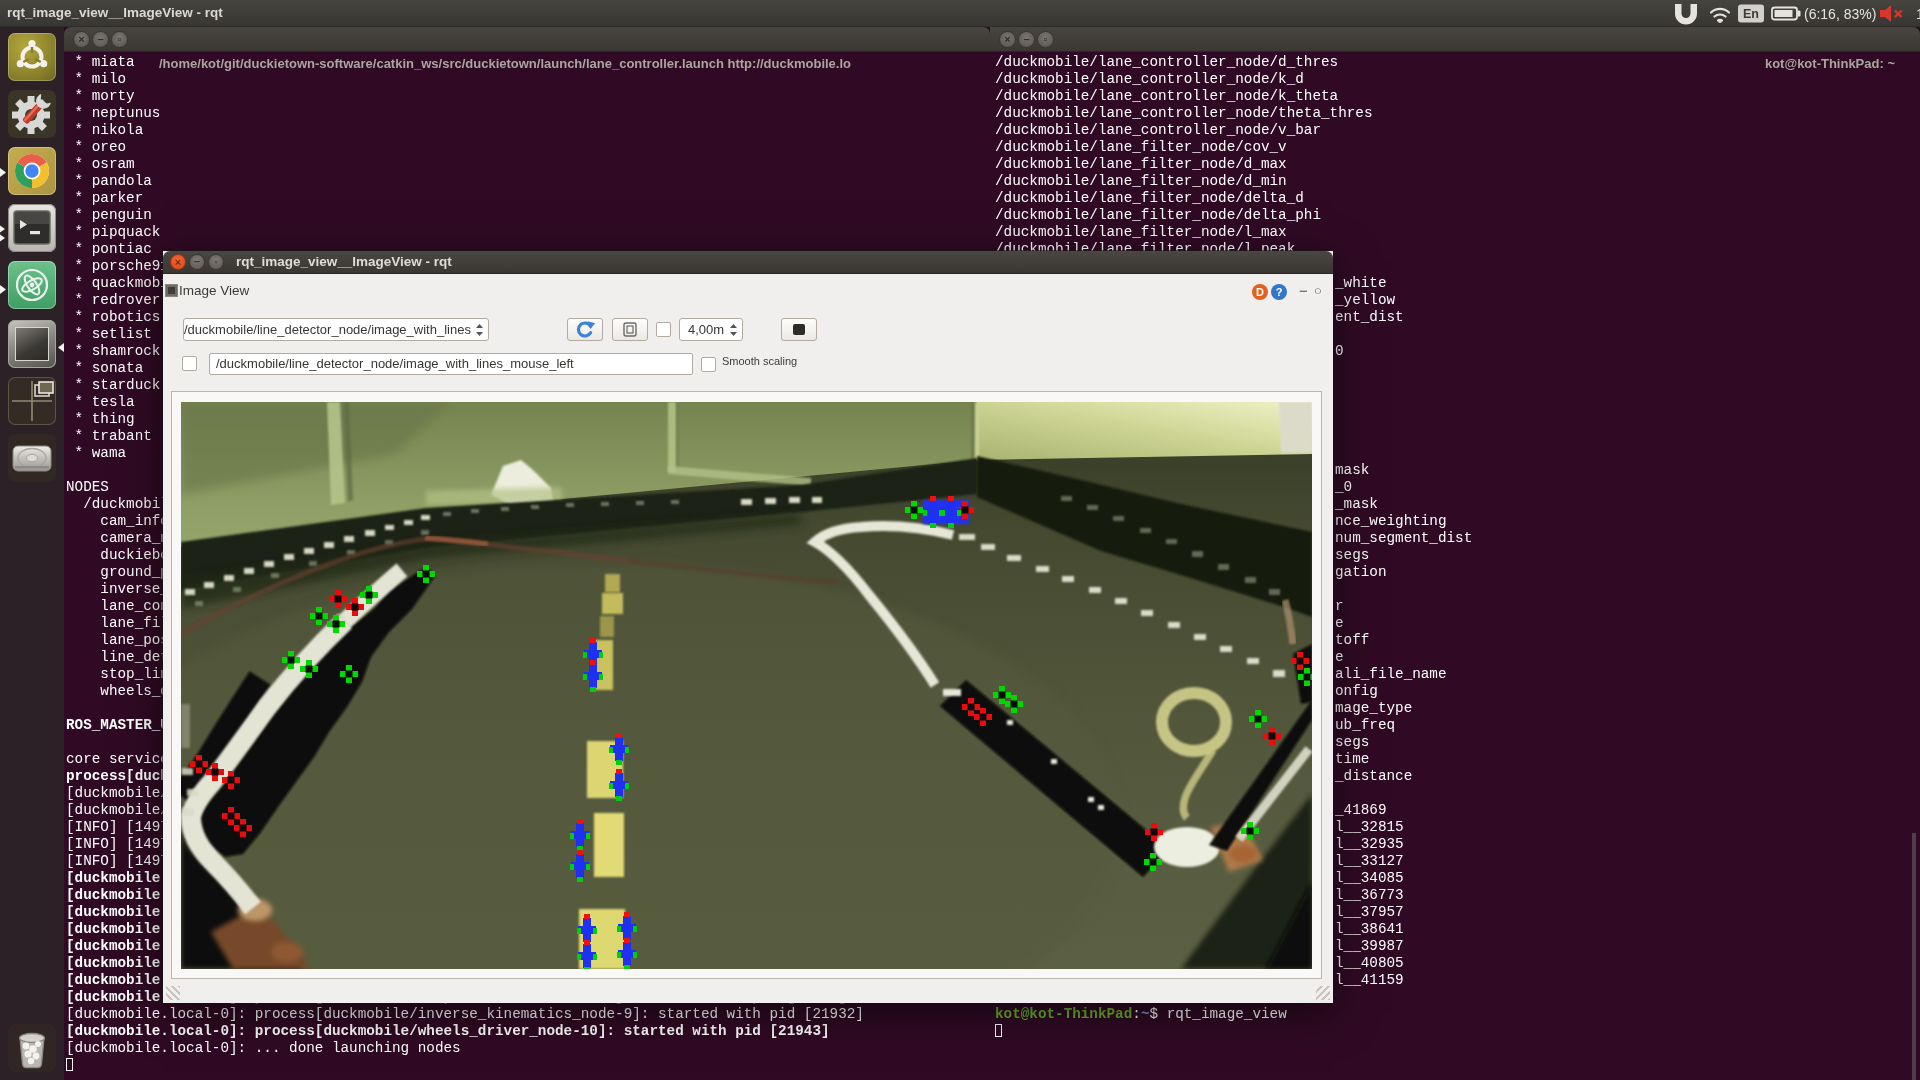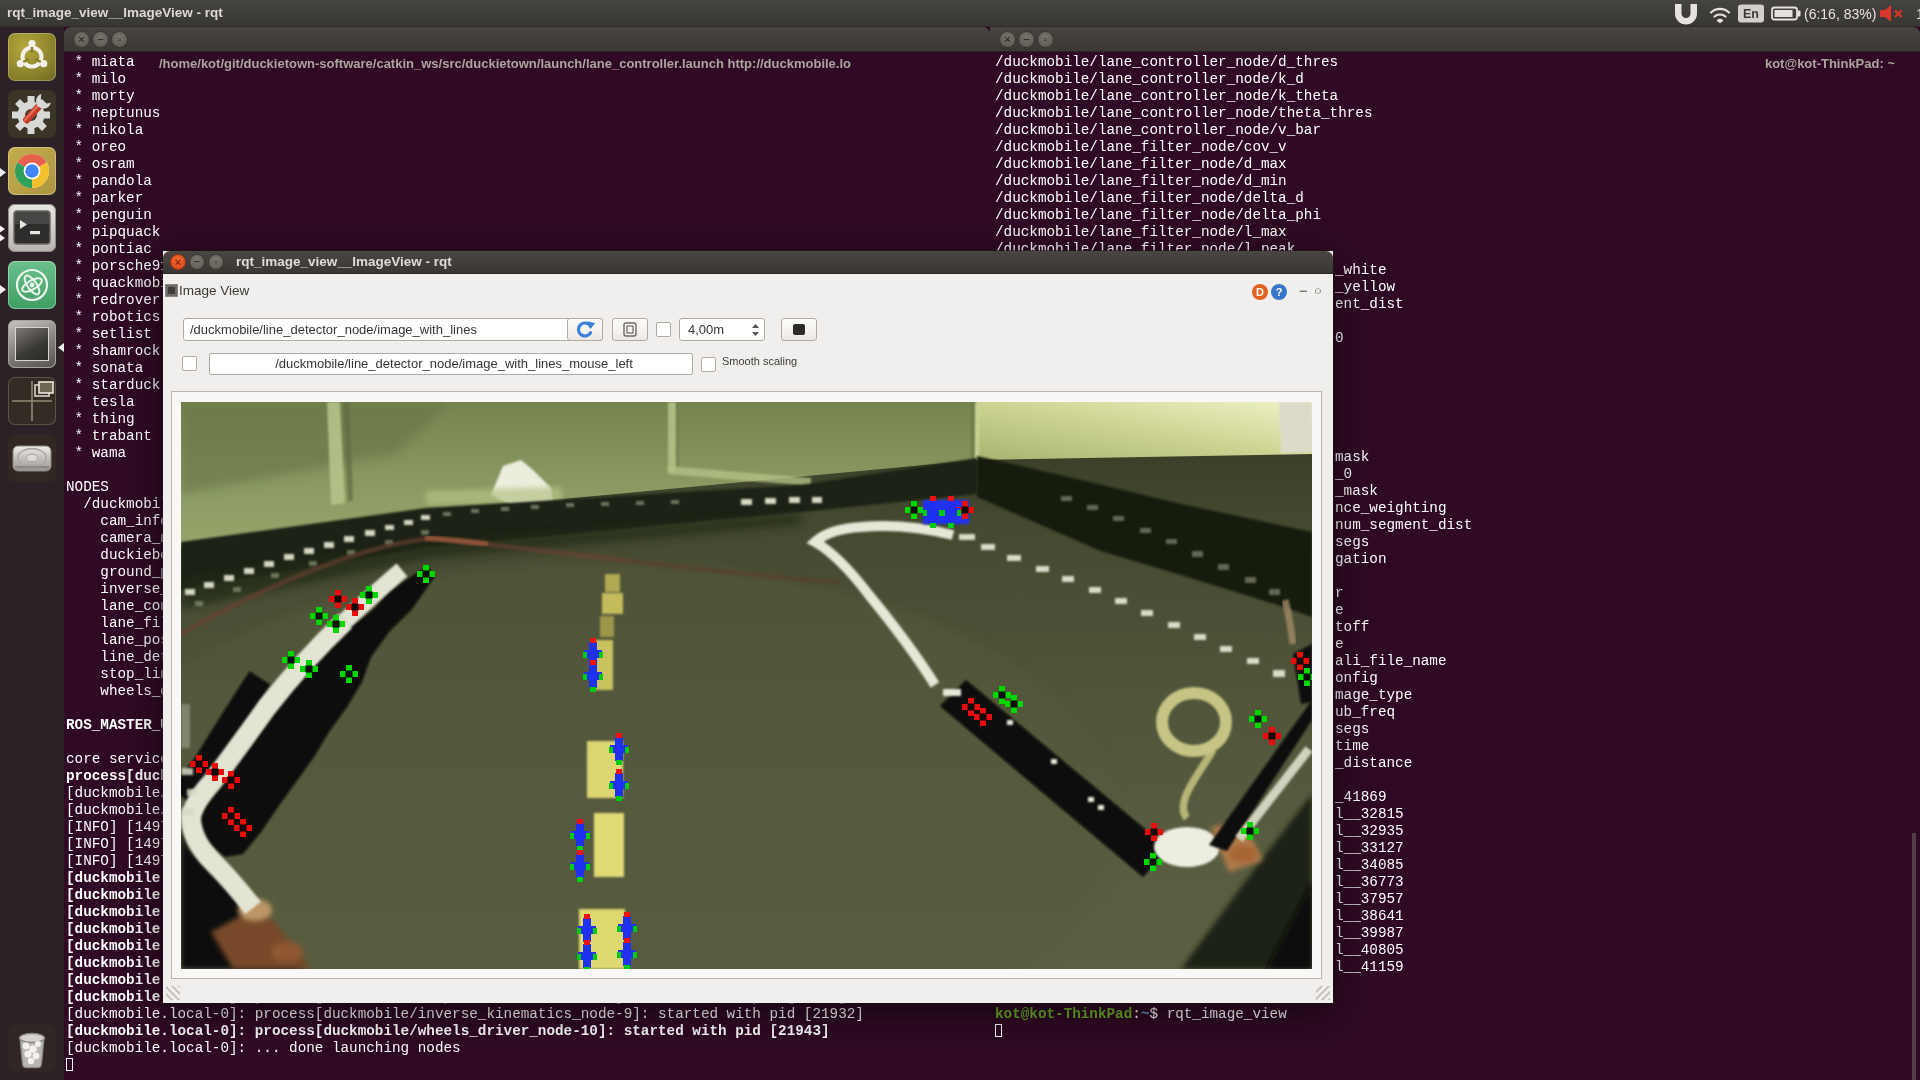--- a/index.html
+++ b/index.html
@@ -157,21 +157,21 @@
 
 
 
 /rqt_gui_cpp_node_15940/compressed/mode
 /run_id
 <b><span style="color:#6fb42c">kot@kot-ThinkPad</span></b>:<b><span style="color:#729fcf">~</span></b>$ rqt_image_view
 <span style="display:inline-block;width:7px;height:13px;border:1.5px solid #fff;vertical-align:-2px;"></span></pre>
 <div class="abs" style="left:922px;top:806px;width:4px;height:247px;background:#64525c;opacity:.7"></div>
 </div>
 
-<pre class="mono abs" style="left:1335px;top:262px" id="frag">_white
+<pre class="mono abs" style="left:1335px;top:275px" id="frag">_white
 _yellow
 ent_dist
 
 0
 
 
 
 
 
 
@@ -372,45 +372,45 @@
 <div style="position:absolute;left:73px;top:3px;color:#dfdcd7;font-size:13.5px;font-weight:bold;font-family:'Liberation Sans';">rqt_image_view__ImageView - rqt</div>
     </div>
 
 <div class="abs" style="left:2px;top:33px;width:13px;height:13px;background:#3f3d3a;border:1px solid #8b8780;box-shadow:inset 0 0 0 2px #6e6a64;"></div>
 <div class="qtxt abs" style="left:16px;top:32px;font-size:13.5px;">Image View</div>
 <div class="abs" style="left:1089px;top:33px;width:16px;height:16px;border-radius:50%;background:#e0621e;color:#fff;font:bold 11px/16px 'Liberation Sans';text-align:center;">D</div>
 <div class="abs" style="left:1108px;top:33px;width:16px;height:16px;border-radius:50%;background:#3576c9;color:#fff;font:bold 11px/16px 'Liberation Sans';text-align:center;">?</div>
 <div class="abs qtxt" style="left:1136px;top:31px;font-size:15px;color:#55534f;">−</div>
 <div class="abs qtxt" style="left:1151px;top:32px;font-size:13px;color:#55534f;">○</div>
 
-<div class="field" style="left:20px;top:67px;width:420px;height:23px;line-height:21px;padding-left:6px;">/duckmobile/line_detector_node/image_with_lines
+<div class="field" style="left:20px;top:67px;width:306px;height:23px;line-height:21px;">/duckmobile/line_detector_node/image_with_lines
  <svg style="position:absolute;right:4px;top:4px" width="9" height="14" viewBox="0 0 9 14">
         <path d="M1 5 L4.5 1 L8 5 Z M1 9 L4.5 13 L8 9 Z" fill="#55534f"></path>
       </svg></div>
 <div class="pbtn" style="left:404px;top:67px;"><svg width="34" height="21" viewBox="0 0 34 21">
         <g transform="translate(17,10.5)">
           <path d="M5.6,-3.2 A6.5,6.5 0 1 0 5.6,3.2" stroke="#3e82d8" stroke-width="3.2" fill="none" stroke-linecap="round"></path>
           <path d="M2.8,-8.2 L10.2,-6.2 L5.2,-0.6 Z" fill="#3e82d8"></path>
         </g>
       </svg></div>
 <div class="pbtn" style="left:449px;top:67px;"><svg width="34" height="21" viewBox="0 0 34 21">
         <rect x="11" y="4" width="12" height="13" rx="2" fill="none" stroke="#6d6a65" stroke-width="1.4"></rect>
         <rect x="14" y="7" width="6" height="7" fill="none" stroke="#6d6a65" stroke-width="1.2"></rect>
       </svg></div>
 <div class="cbox" style="left:493px;top:71px;"></div>
-<div class="field" style="left:516px;top:67px;width:86px;height:23px;line-height:21px;padding-left:8px;">4,00m
+<div class="field" style="left:516px;top:67px;width:64px;height:23px;line-height:21px;padding-left:8px;">4,00m
  <svg style="position:absolute;right:4px;top:4px" width="9" height="14" viewBox="0 0 9 14">
         <path d="M1 5 L4.5 1 L8 5 Z M1 9 L4.5 13 L8 9 Z" fill="#55534f"></path>
       </svg></div>
 <div class="pbtn" style="left:618px;top:67px;"><svg width="34" height="21" viewBox="0 0 34 21">
         <rect x="11" y="5" width="12" height="11" rx="2" fill="#2e2c29"></rect>
       </svg></div>
 
 <div class="cbox" style="left:19px;top:105px;"></div>
-<div class="field" style="left:46px;top:102px;width:484px;height:22px;line-height:20px;padding-left:6px;border-radius:2px;text-align:center;">/duckmobile/line_detector_node/image_with_lines_mouse_left</div>
+<div class="field" style="left:46px;top:102px;width:484px;height:22px;line-height:20px;padding-left:6px;border-radius:2px;">/duckmobile/line_detector_node/image_with_lines_mouse_left</div>
 <div class="cbox" style="left:538px;top:106px;"></div>
 <div class="qtxt abs" style="left:559px;top:104px;font-size:11px;">Smooth scaling</div>
 
 <div class="abs" style="left:8px;top:140px;width:1151px;height:588px;background:#f9f8f6;border:1px solid #bab5ad;"></div>
 <div class="abs" style="right:3px;bottom:3px;width:14px;height:14px;background:repeating-linear-gradient(135deg,transparent 0 3px,#c9c4bc 3px 5px);"></div>
 <div class="abs" style="left:3px;bottom:3px;width:14px;height:14px;background:repeating-linear-gradient(45deg,transparent 0 3px,#c9c4bc 3px 5px);"></div>
 <div id="camwrap" class="abs" style="left:18px;top:151px;width:1131px;height:567px;overflow:hidden;">
 <svg width="1131" height="567" viewBox="0 0 1131 567">
 <defs>
 <linearGradient id="gMat" x1="0" y1="0" x2="0" y2="1">

